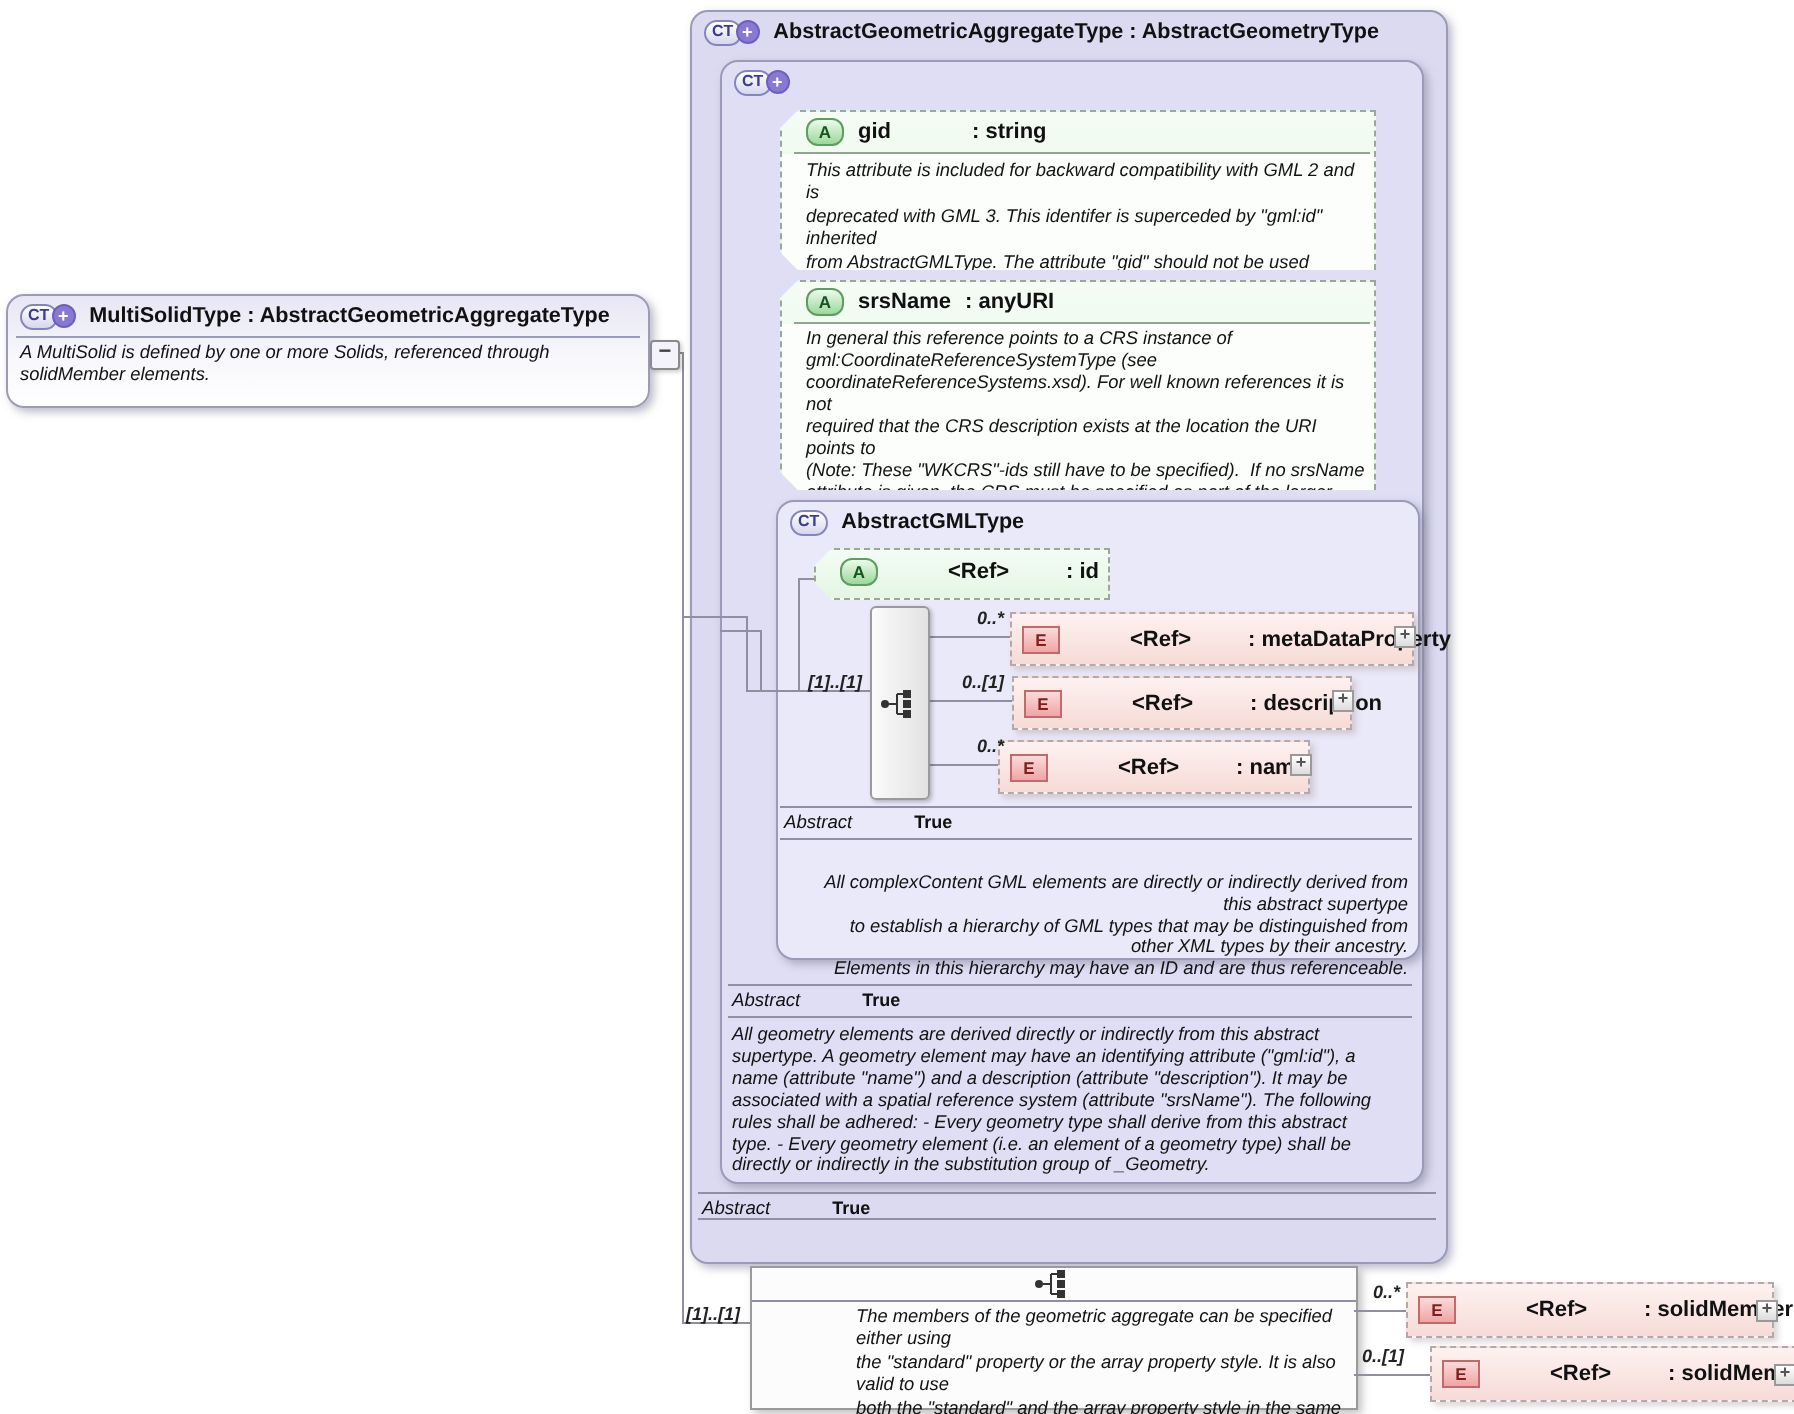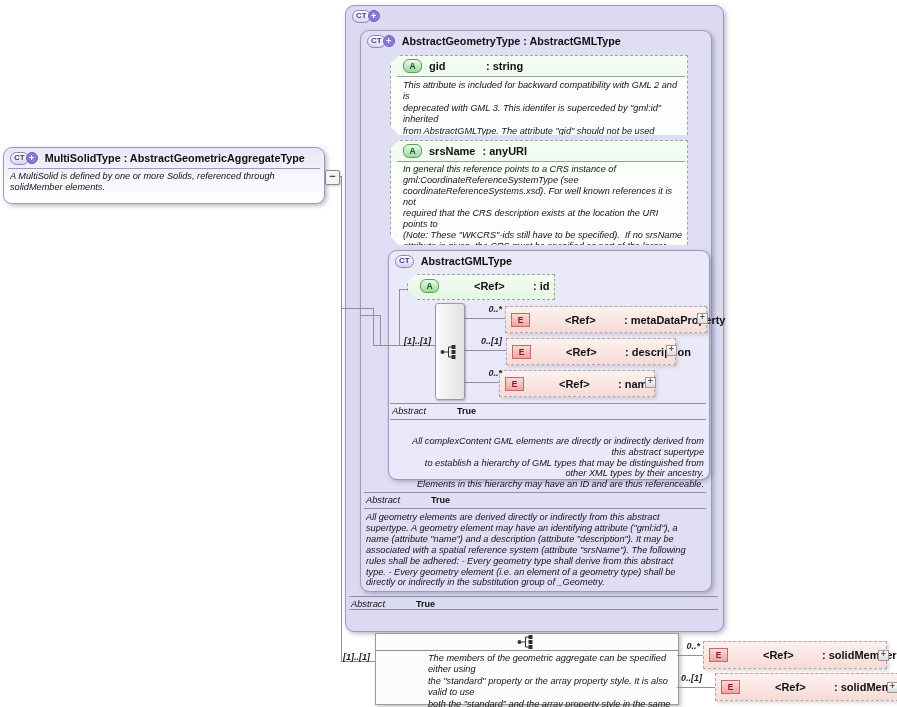--- a/index.html
+++ b/index.html
@@ -157,30 +157,30 @@
 <body>
 
 <div class="canvas">
 
   <div class="type-box lav-outer" style="left:345px; top:5px; width:377px; height:625px;">
     <div class="type-header">
       <span class="ct">
           <span class="ct-txt">CT</span>
           <span class="ct-plus">+</span>
         </span>
+      <span>AbstractGeometricAggregateType : AbstractGeometryType</span>
     </div>
   </div>
 
   <div class="type-box lav-mid" style="left:360px; top:30px; width:350px; height:560px;">
     <div class="type-header">
       <span class="ct">
           <span class="ct-txt">CT</span>
           <span class="ct-plus">+</span>
         </span>
-      <span>AbstractGeometryType : AbstractGMLType</span>
     </div>
   </div>
 
   <div class="type-box lav-light" style="left:388px; top:250px; width:320px; height:228px;">
     <div class="type-header">
       <span class="ct">
           <span class="ct-txt">CT</span>
         </span>
       <span>AbstractGMLType</span>
     </div>

